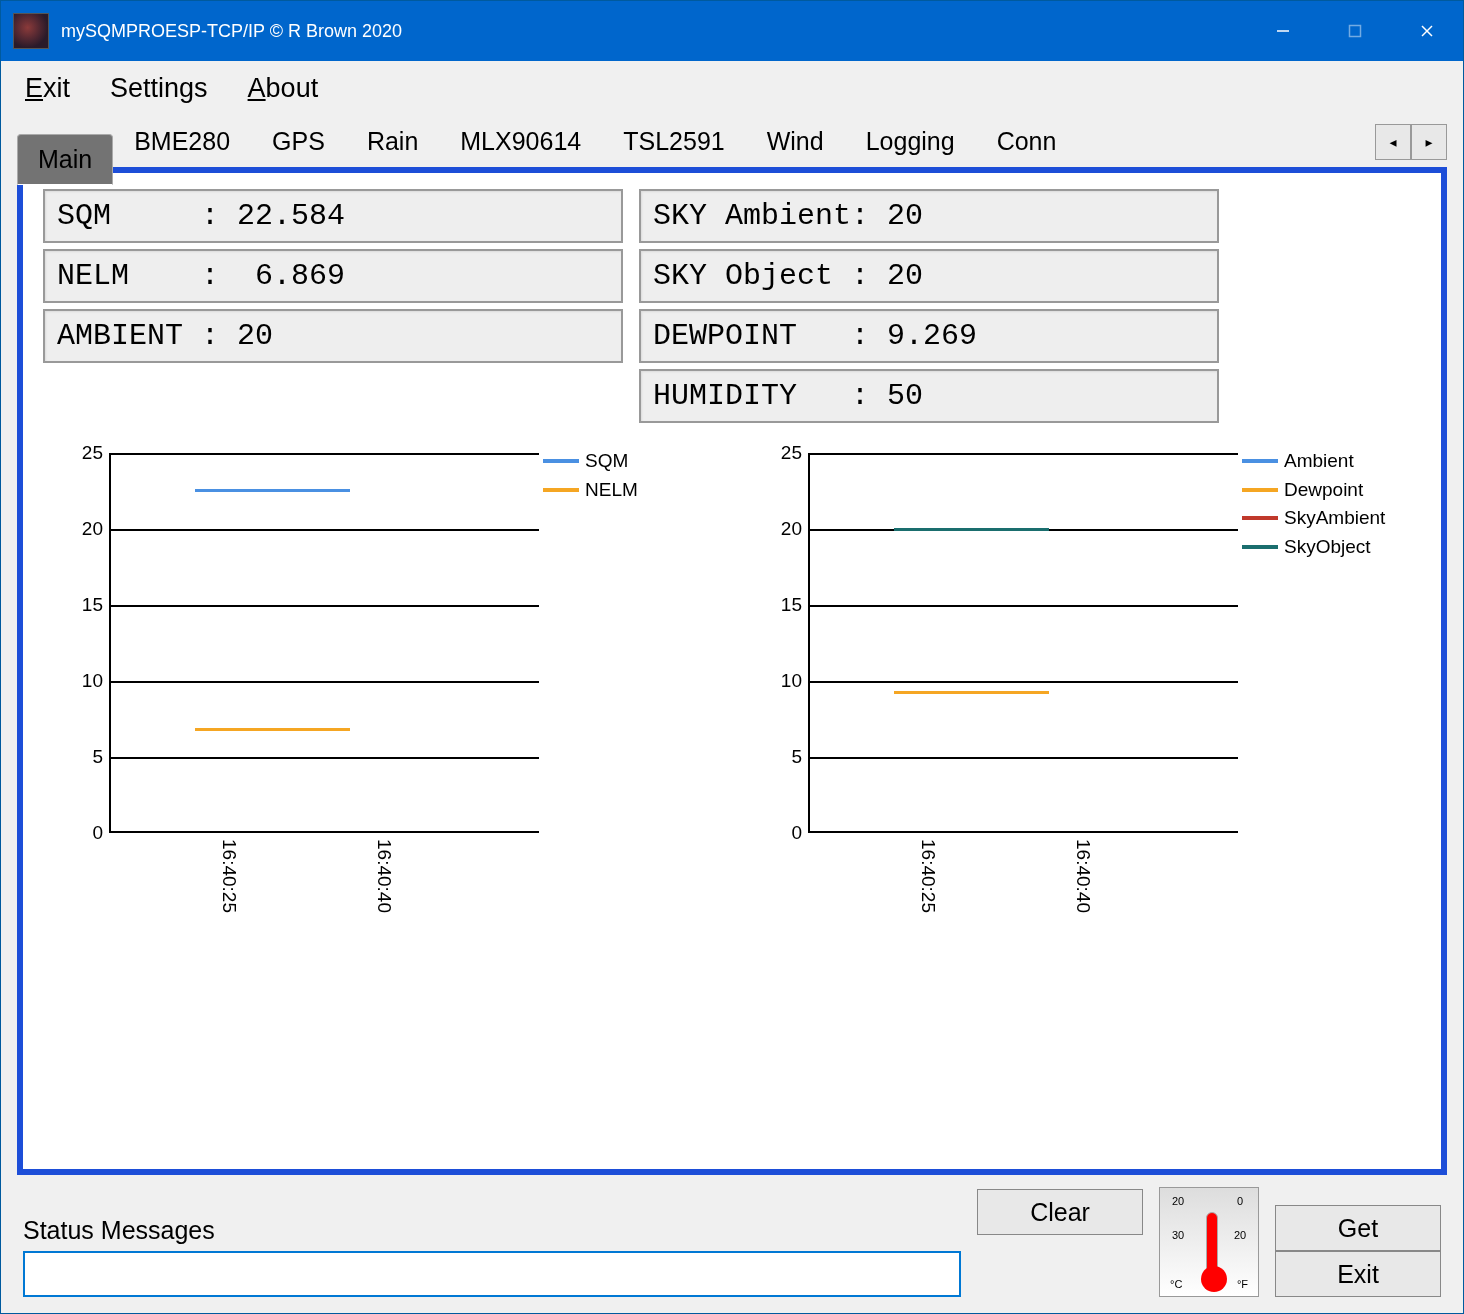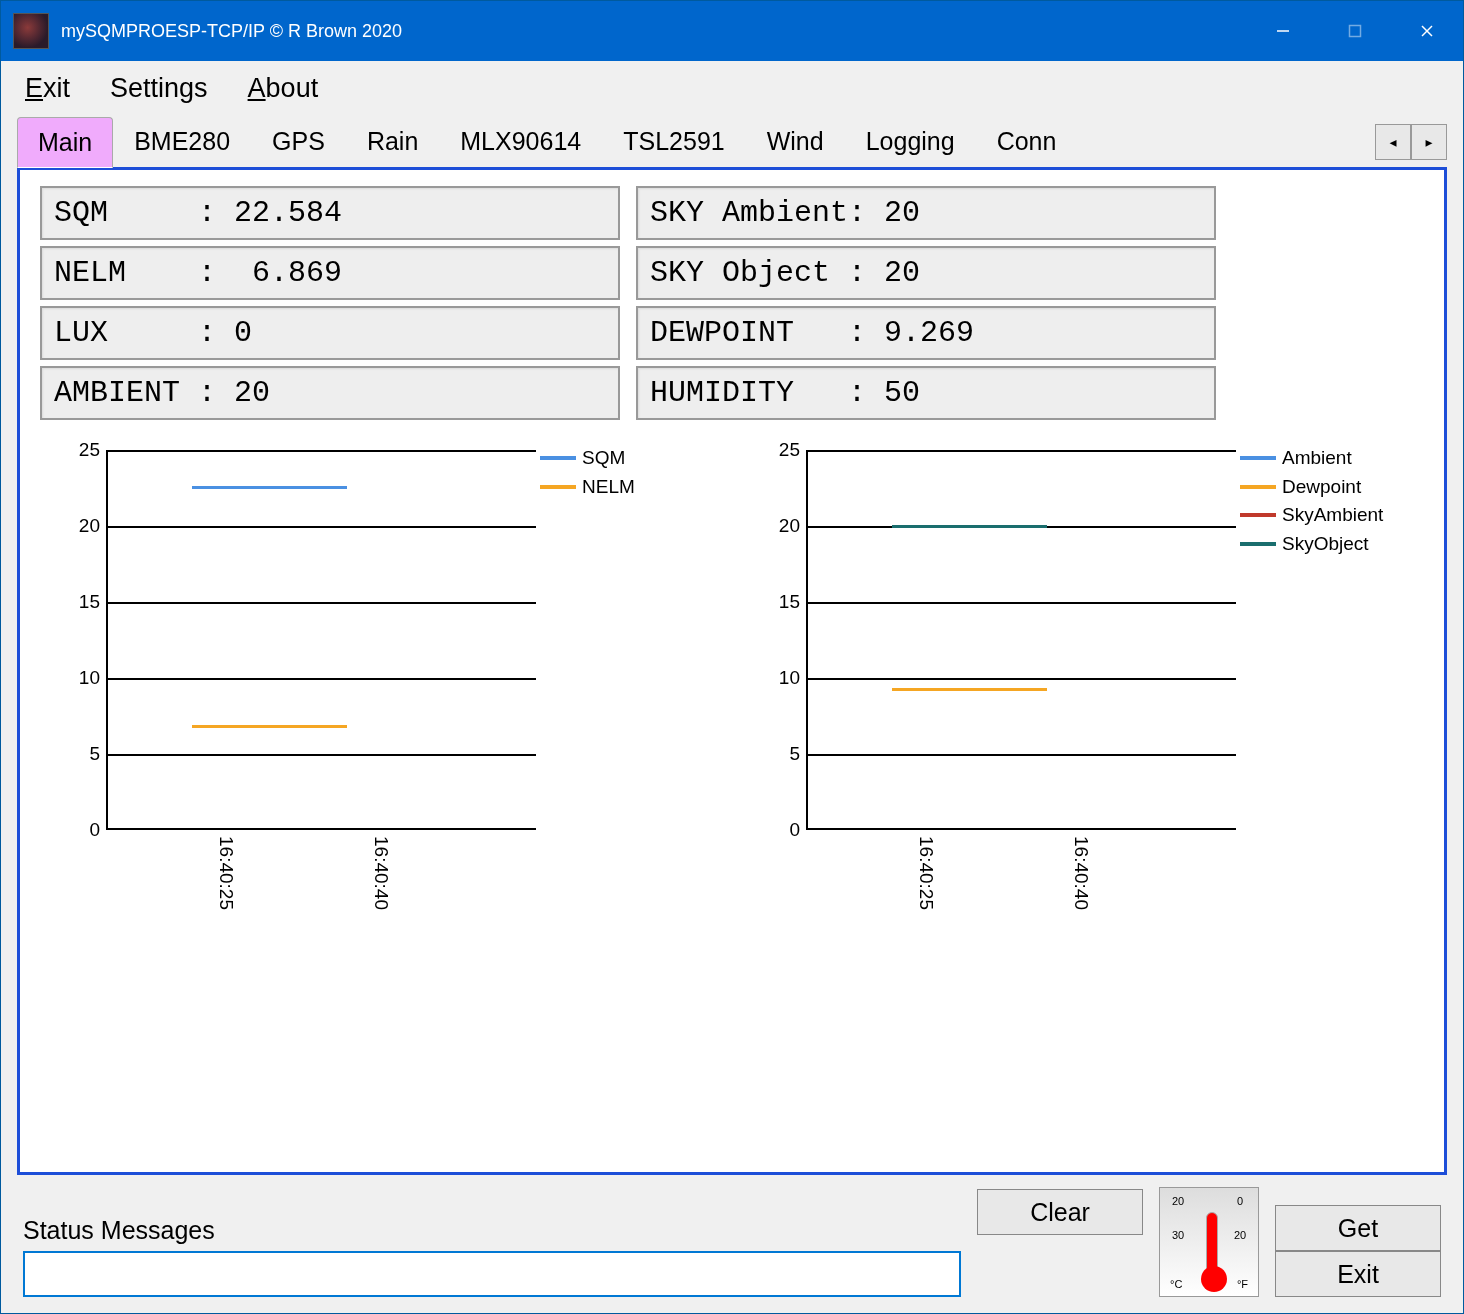--- a/index.html
+++ b/index.html
@@ -9,24 +9,24 @@
   .titlebar-icon { width:36px; height:36px; background:radial-gradient(circle at 40% 40%, #8b3a3a, #2a1a2a 70%); margin-right:12px; border:1px solid #555; }
   .title-text { font-size:18px; font-weight:400; flex:1; }
   .win-controls { display:flex; }
   .win-btn { width:72px; height:60px; display:flex; align-items:center; justify-content:center; color:#fff; font-size:18px; }
   .win-btn svg { stroke:#fff; }
   .menubar { background:#f0f0f0; padding:12px 24px; display:flex; gap:40px; }
   .menu-item { font-size:27px; color:#000; cursor:default; }
   .menu-item u { text-decoration:underline; }
   .tab-strip { display:flex; align-items:center; padding:0 16px; background:#f0f0f0; }
   .tab { padding:10px 20px; font-size:25px; color:#000; border:1px solid transparent; cursor:default; }
-  .tab.active { background:#f0abfc; border:1px solid #aaa; border-bottom:1px solid #fff; border-radius:4px 4px 0 0; position:relative; top:1px; }
+  .tab.active { background:#737373; border:1px solid #aaa; border-bottom:1px solid #fff; border-radius:4px 4px 0 0; position:relative; top:18px; }
   .tab-scroll { margin-left:auto; display:flex; }
   .tab-scroll-btn { width:36px; height:36px; border:1px solid #999; background:#e8e8e8; display:flex; align-items:center; justify-content:center; font-size:14px; }
-  .tab-content { background:#fff; border:3px solid #1d4ed8; margin:0 16px; padding:16px 20px 20px 20px; flex:1; display:flex; flex-direction:column; }
+  .tab-content { background:#fff; border:6px solid #1d4ed8; margin:0 16px; padding:16px 20px 20px 20px; flex:1; display:flex; flex-direction:column; }
   .readouts { display:flex; gap:16px; margin-bottom:10px; }
   .readout-col { display:flex; flex-direction:column; gap:6px; width:580px; }
   .readout { border:2px solid #999; background:#eee; padding:8px 12px; font-family:"Courier New",monospace; font-size:30px; letter-spacing:0px; white-space:pre; box-shadow:inset 1px 1px 2px rgba(0,0,0,0.08); }
   .charts-row { display:flex; gap:20px; margin-top:10px; }
   .chart-wrap { width:680px; display:flex; }
   .chart { width:500px; height:480px; position:relative; }
   .legend { font-size:19px; line-height:1.5; padding-top:4px; }
   .legend-item { display:flex; align-items:center; gap:6px; }
   .swatch { width:36px; height:4px; }
   .y-tick { position:absolute; right:8px; font-size:19px; transform:translateY(-50%); }
@@ -98,21 +98,20 @@
       <div class="tab-scroll-btn">◂</div>
       <div class="tab-scroll-btn">▸</div>
     </div>
   </div>
 
   <div class="tab-content">
     <div class="readouts">
       <div class="readout-col">
         <div class="readout">SQM     : 22.584</div>
         <div class="readout">NELM    :  6.869</div>
-        <div class="readout">LUX     : 0</div>
         <div class="readout">AMBIENT : 20</div>
       </div>
       <div class="readout-col">
         <div class="readout">SKY Ambient: 20</div>
         <div class="readout">SKY Object : 20</div>
         <div class="readout">DEWPOINT   : 9.269</div>
         <div class="readout">HUMIDITY   : 50</div>
       </div>
     </div>
 

